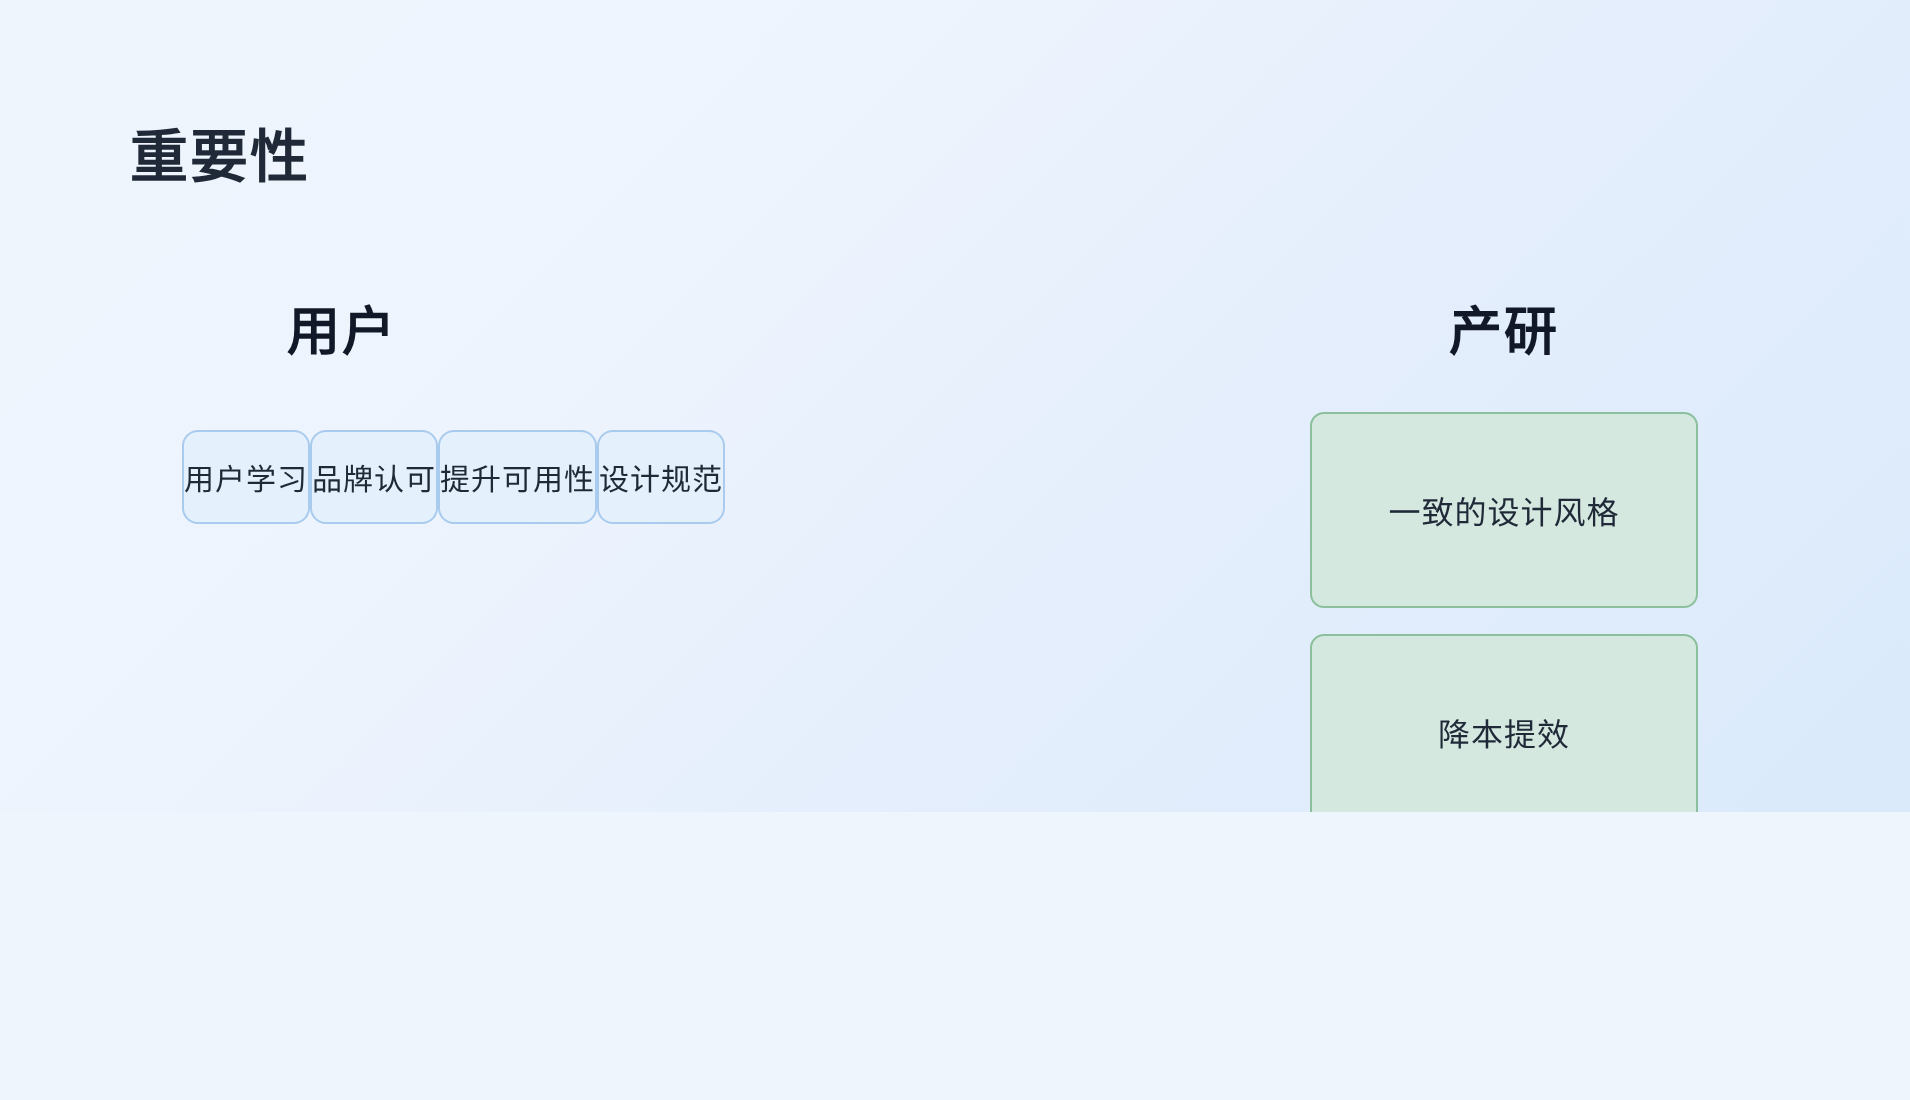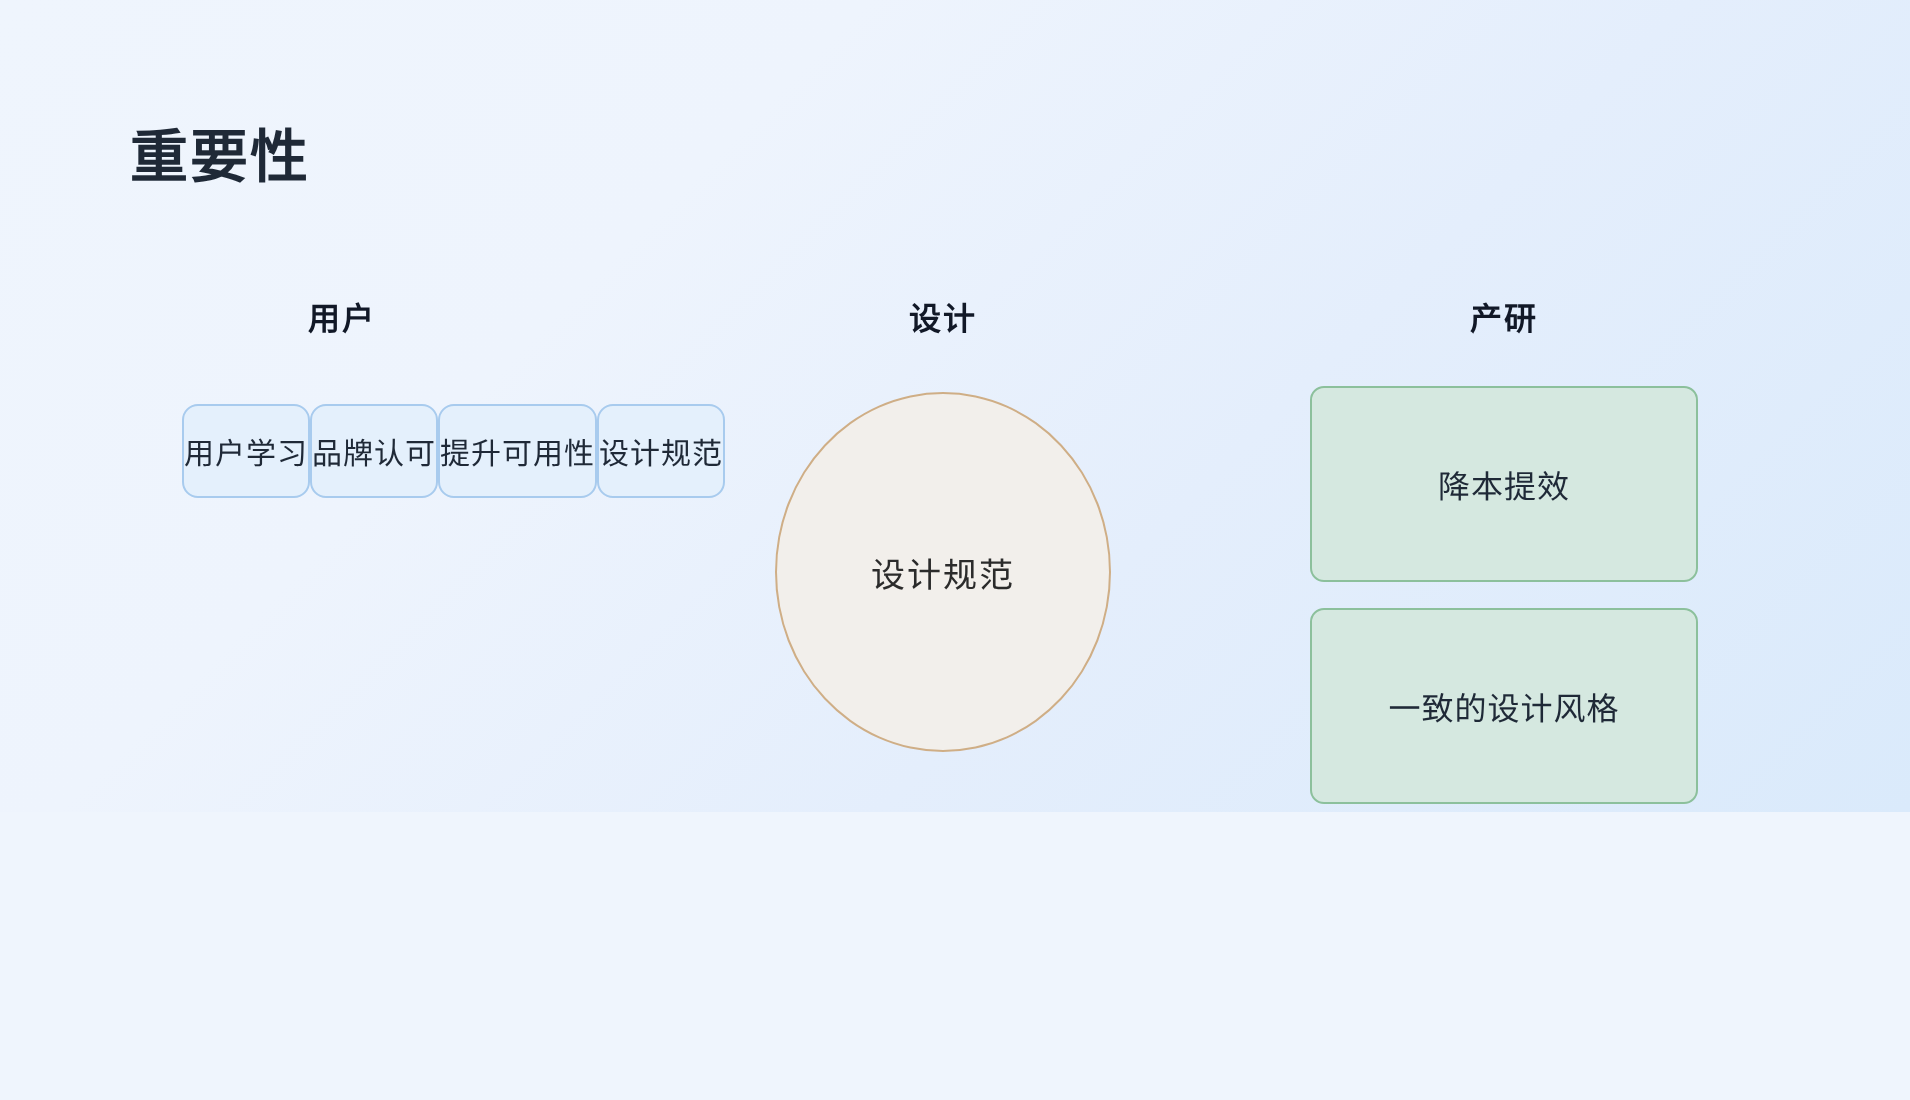--- a/index.html
+++ b/index.html
@@ -38,21 +38,21 @@
     white-space: nowrap;
   }
 
   
   .column {
     position: absolute;
     top: 300px;
   }
 
   .column-header {
-    font-size: 32px;
+    font-size: 53px;
     font-weight: 700;
     color: #111827;
     text-align: center;
     letter-spacing: 2px;
     line-height: 1.2;
     white-space: nowrap;
   }
 
   
   #column-user      { left: 182px;  width: 320px; }
@@ -147,36 +147,27 @@
       </div>
       <div class="user-card">
         <span>提升可用性</span>
       </div>
       <div class="user-card">
         <span>设计规范</span>
       </div>
     </div>
   </section>
 
-  <section id="column-design" class="column">
-    <div class="column-header">设计</div>
-
-    <div id="design-circle-wrap">
-      <div id="design-circle">
-        <span>设计规范</span>
-      </div>
-    </div>
-  </section>
 
   <section id="column-product" class="column">
     <div class="column-header">产研</div>
 
     <div id="product-card-list">
       <div class="product-card">
-        <span>降本提效</span>
+        <span>一致的设计风格</span>
       </div>
       <div class="product-card">
-        <span>一致的设计风格</span>
+        <span>降本提效</span>
       </div>
     </div>
   </section>
 
 </div>
 
 </body></html>

